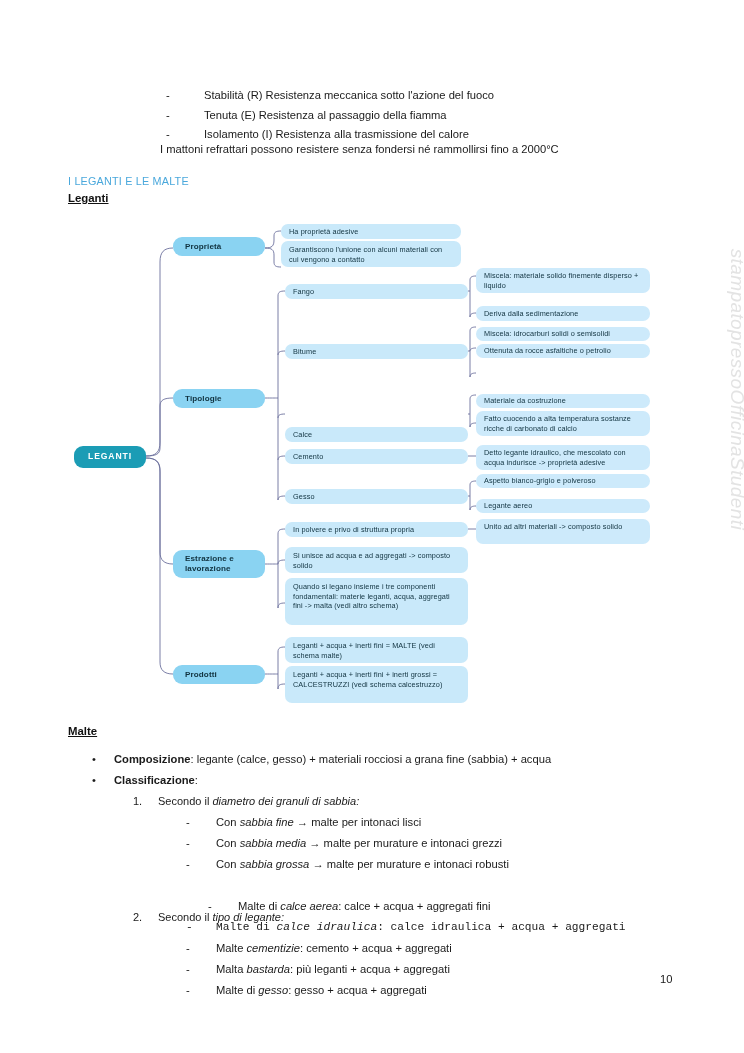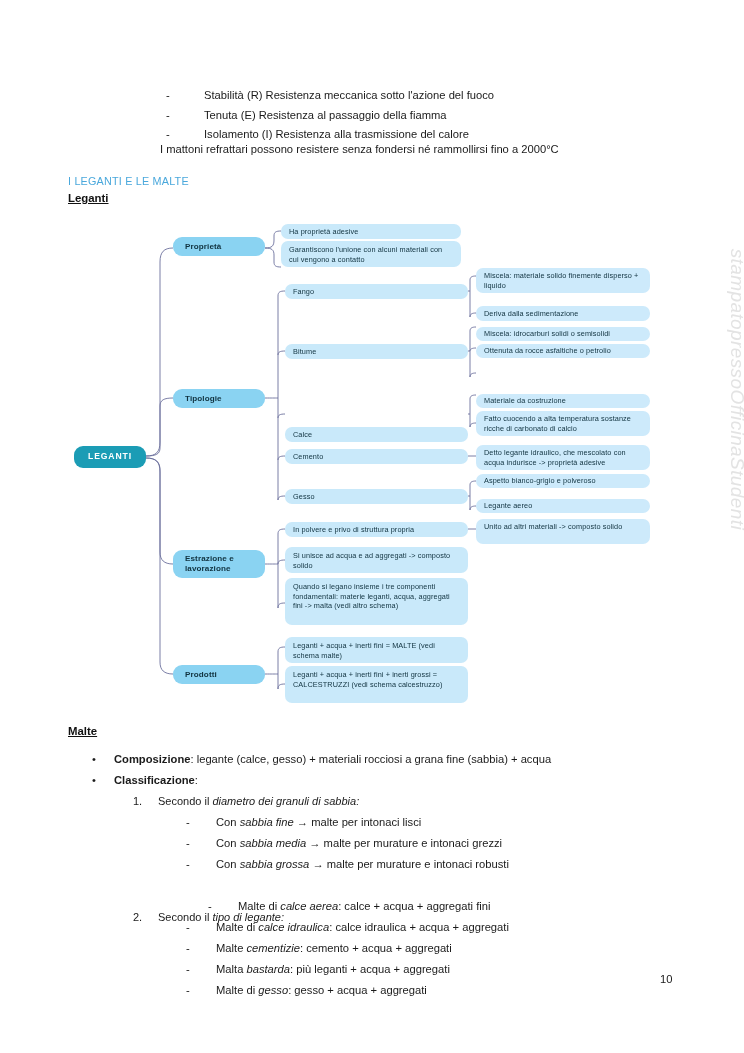--- a/index.html
+++ b/index.html
@@ -334,21 +334,21 @@
   <div class="sub-dash" style="left:186px; top:858px;">
     <span class="dsh">-</span><span>Con </span><span class="ital">sabbia grossa</span><span> → malte per murature e intonaci robusti</span>
   </div>
 
   <div class="num-row" style="left:133px; top:879px;margin-top:32px;">
     <span class="num">2.</span><span>Secondo il </span><span class="ital">tipo di legante:</span>
   </div>
   <div class="sub-dash" style="left:186px; top:900px;margin-left:22px;">
     <span class="dsh">-</span><span>Malte di </span><span class="ital">calce aerea</span><span>: calce + acqua + aggregati fini</span>
   </div>
-  <div class="sub-dash" style="left:186px; top:921px;">
+  <div class="sub-dash" style="left:186px; top:921px;font-family:Liberation Mono, monospace;">
     <span class="dsh">-</span><span>Malte di </span><span class="ital">calce idraulica</span><span>: calce idraulica + acqua + aggregati</span>
   </div>
   <div class="sub-dash" style="left:186px; top:942px;">
     <span class="dsh">-</span><span>Malte </span><span class="ital">cementizie</span><span>: cemento + acqua + aggregati</span>
   </div>
 
   <div class="sub-dash" style="left:186px; top:963px;">
     <span class="dsh">-</span><span>Malta </span><span class="ital">bastarda</span><span>: più leganti + acqua + aggregati</span>
   </div>
   <div class="sub-dash" style="left:186px; top:984px;">

